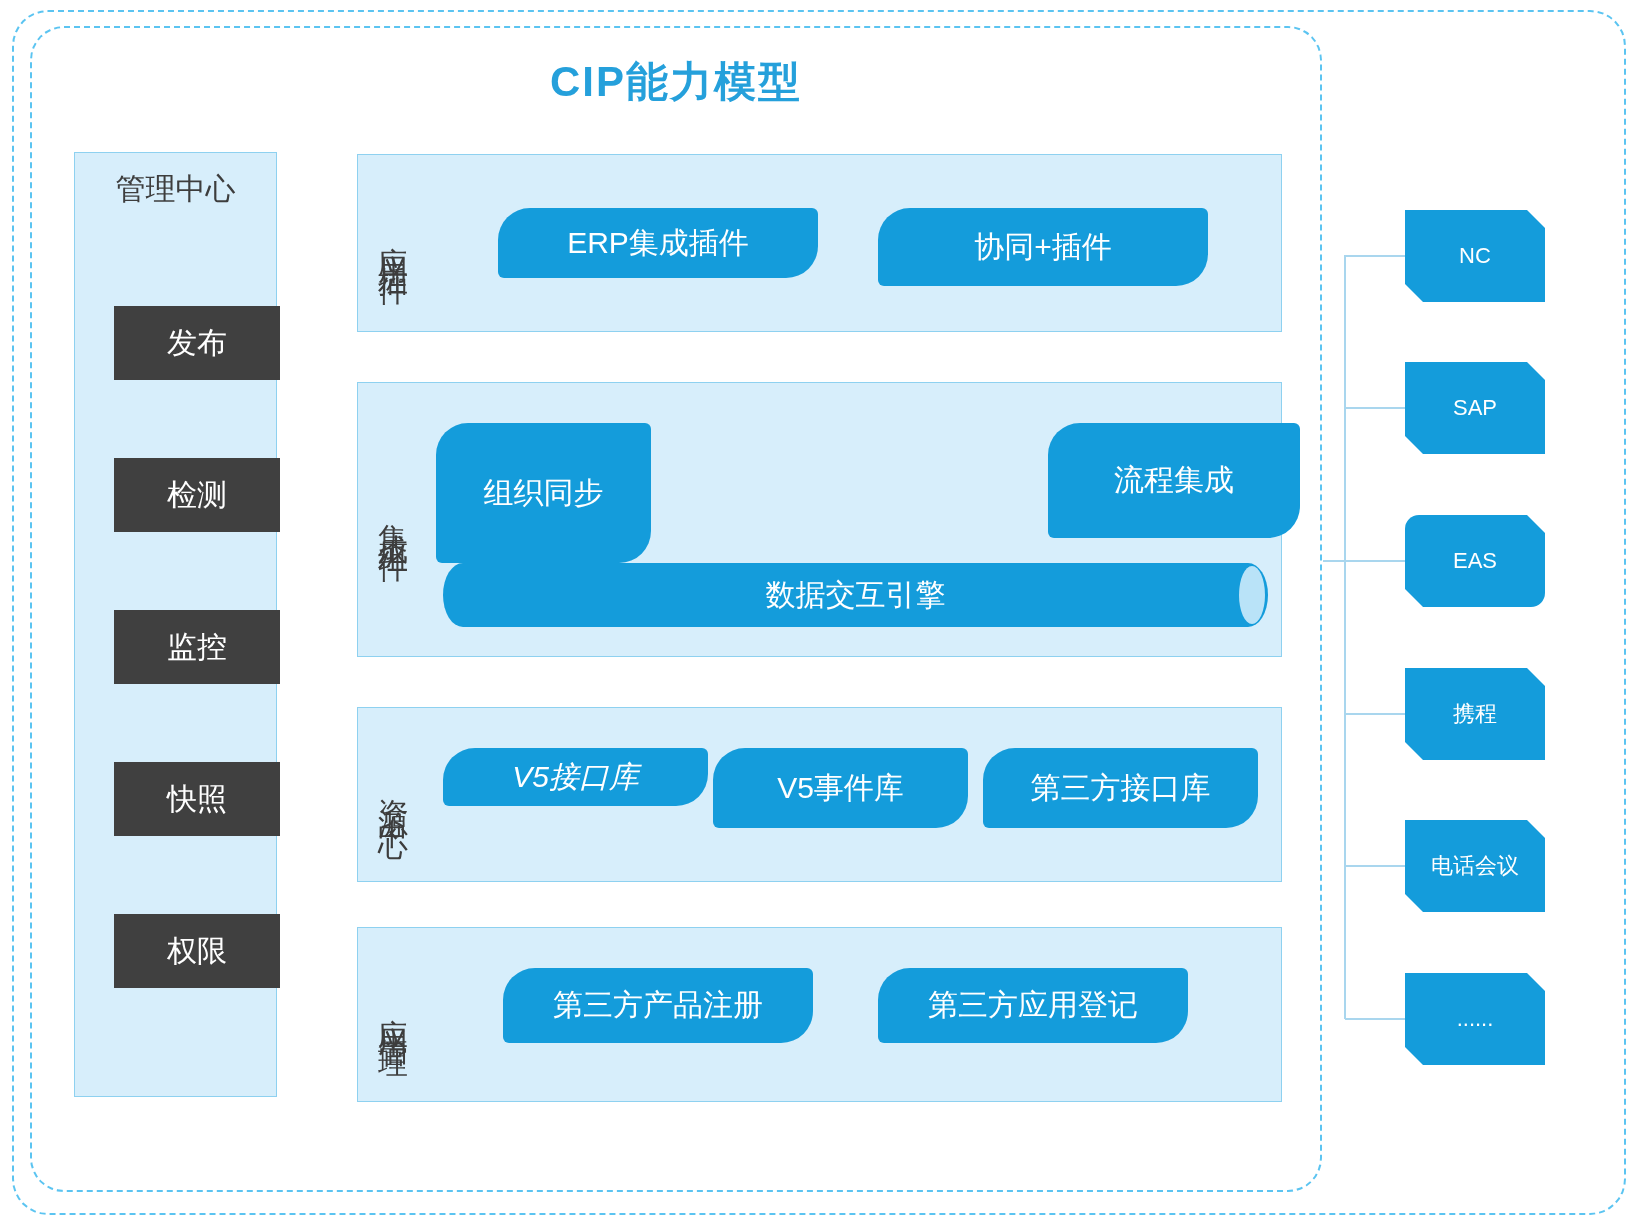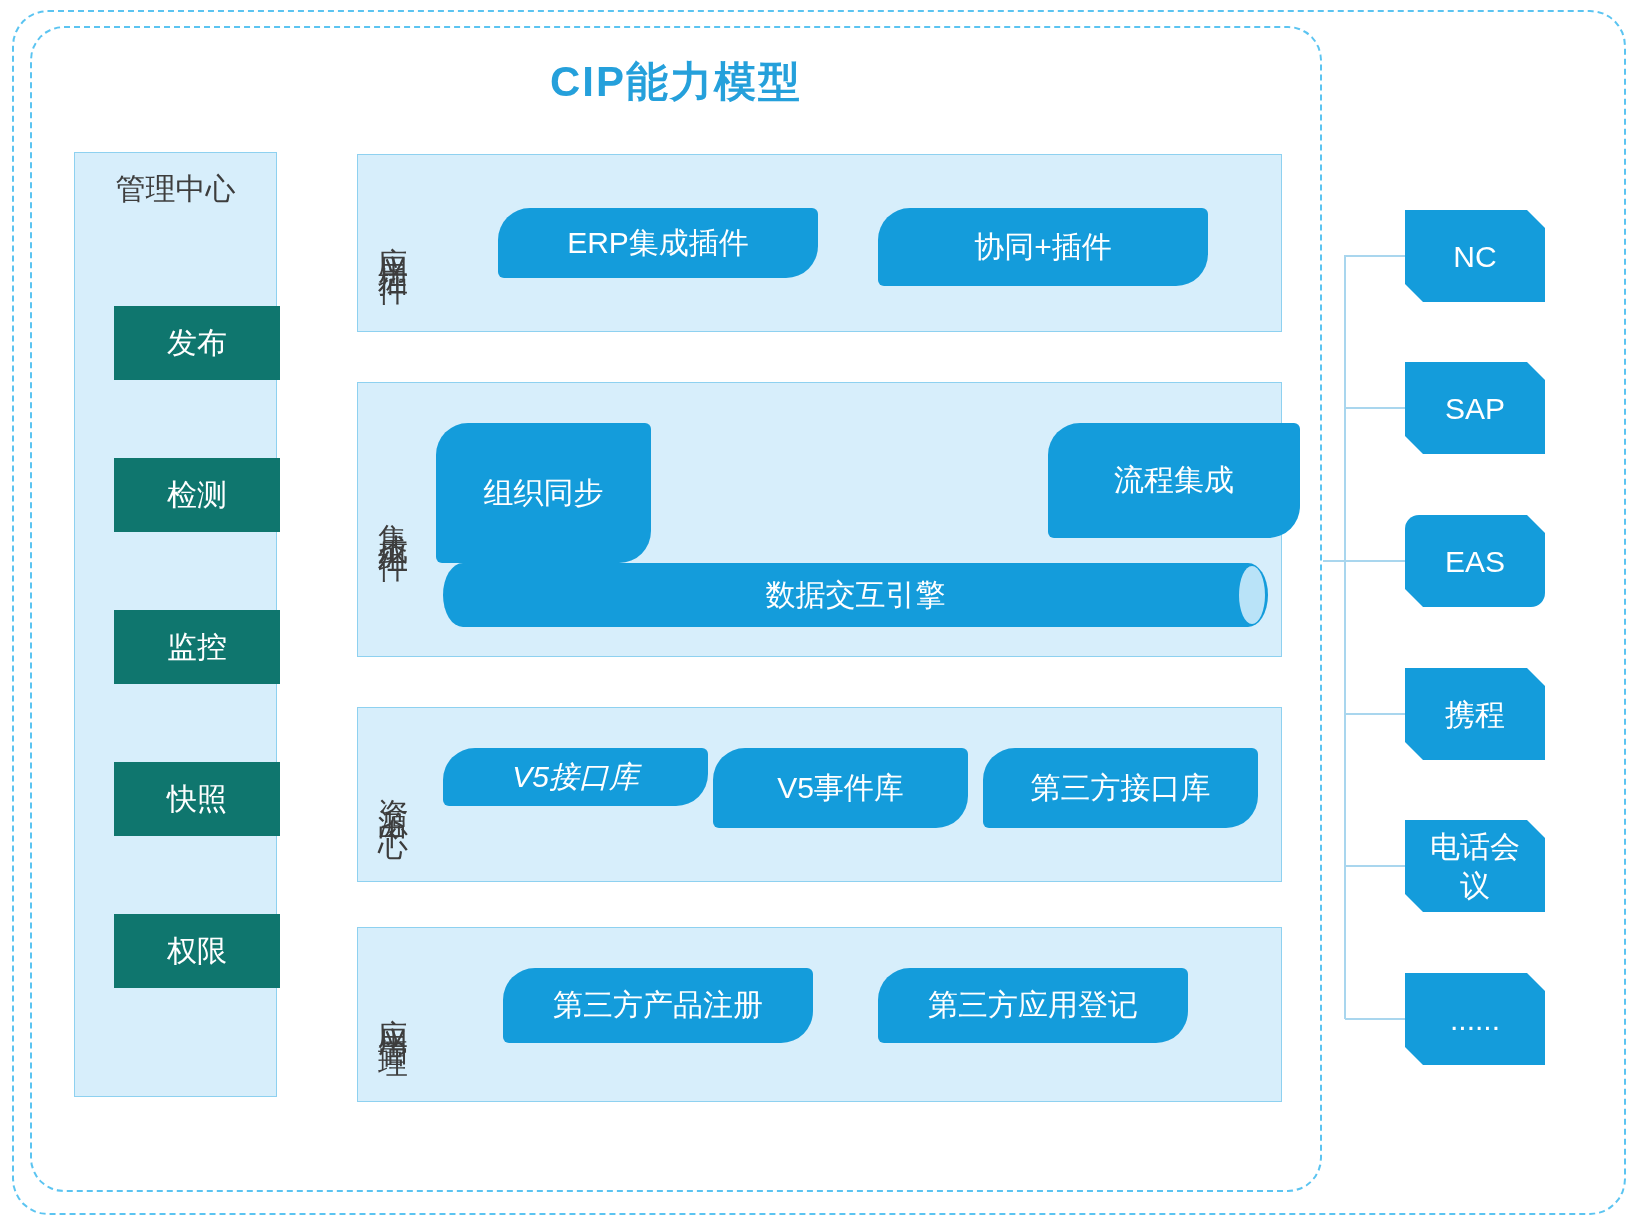--- a/index.html
+++ b/index.html
@@ -30,21 +30,21 @@
   .mgmt-panel {
     position: absolute; left: 42px; top: 124px; width: 203px; height: 945px;
     background: #d7eefb; border: 1px solid #8ed1f0;
   }
   .mgmt-title {
     position: absolute; top: 16px; left: 0; width: 100%;
     text-align: center; font-size: 30px; color: #3d3d3d;
   }
   .mgmt-item {
     position: absolute; left: 39px; width: 166px; height: 74px;
-    background: #0f766e; color: #ffffff; font-size: 30px;
+    background: #404040; color: #ffffff; font-size: 30px;
     display: flex; align-items: center; justify-content: center;
   }
   .mi-0 { top: 153px; } .mi-1 { top: 305px; } .mi-2 { top: 457px; }
   .mi-3 { top: 609px; } .mi-4 { top: 761px; }
 
   
   .panel {
     position: absolute; left: 325px; width: 925px;
     background: #d7eefb; border: 1px solid #8ed1f0;
   }
@@ -87,21 +87,21 @@
   .b-v5api   { left: 85px;  top: 40px; width: 265px; height: 58px; font-style: italic; }
   .b-v5event { left: 355px; top: 40px; width: 255px; height: 80px; }
   .b-tpapi   { left: 625px; top: 40px; width: 275px; height: 80px; }
   
   .b-tpreg   { left: 145px; top: 40px; width: 310px; height: 75px; }
   .b-tpapp   { left: 520px; top: 40px; width: 310px; height: 75px; }
 
   
   .ext-block {
     position: absolute; left: 1405px; width: 140px; height: 92px;
-    background: #149cdb; color: #ffffff; font-size: 30px;
+    background: #149cdb; color: #ffffff; font-size: 22px;
     display: flex; align-items: center; justify-content: center;
     text-align: center; line-height: 1.3; padding: 0 16px;
     clip-path: polygon(0 0, calc(100% - 18px) 0, 100% 18px, 100% 100%, 18px 100%, 0 calc(100% - 18px));
   }
   .ex-0 { top: 210px; } .ex-1 { top: 362px; } .ex-2 { top: 515px; border-radius: 14px; }
   .ex-3 { top: 668px; } .ex-4 { top: 820px; } .ex-5 { top: 973px; }
 
   
   .conn { position: absolute; background: #a9d6ee; }
   .conn-trunk { left: 1344px; top: 255px; width: 2px; height: 764px; }

